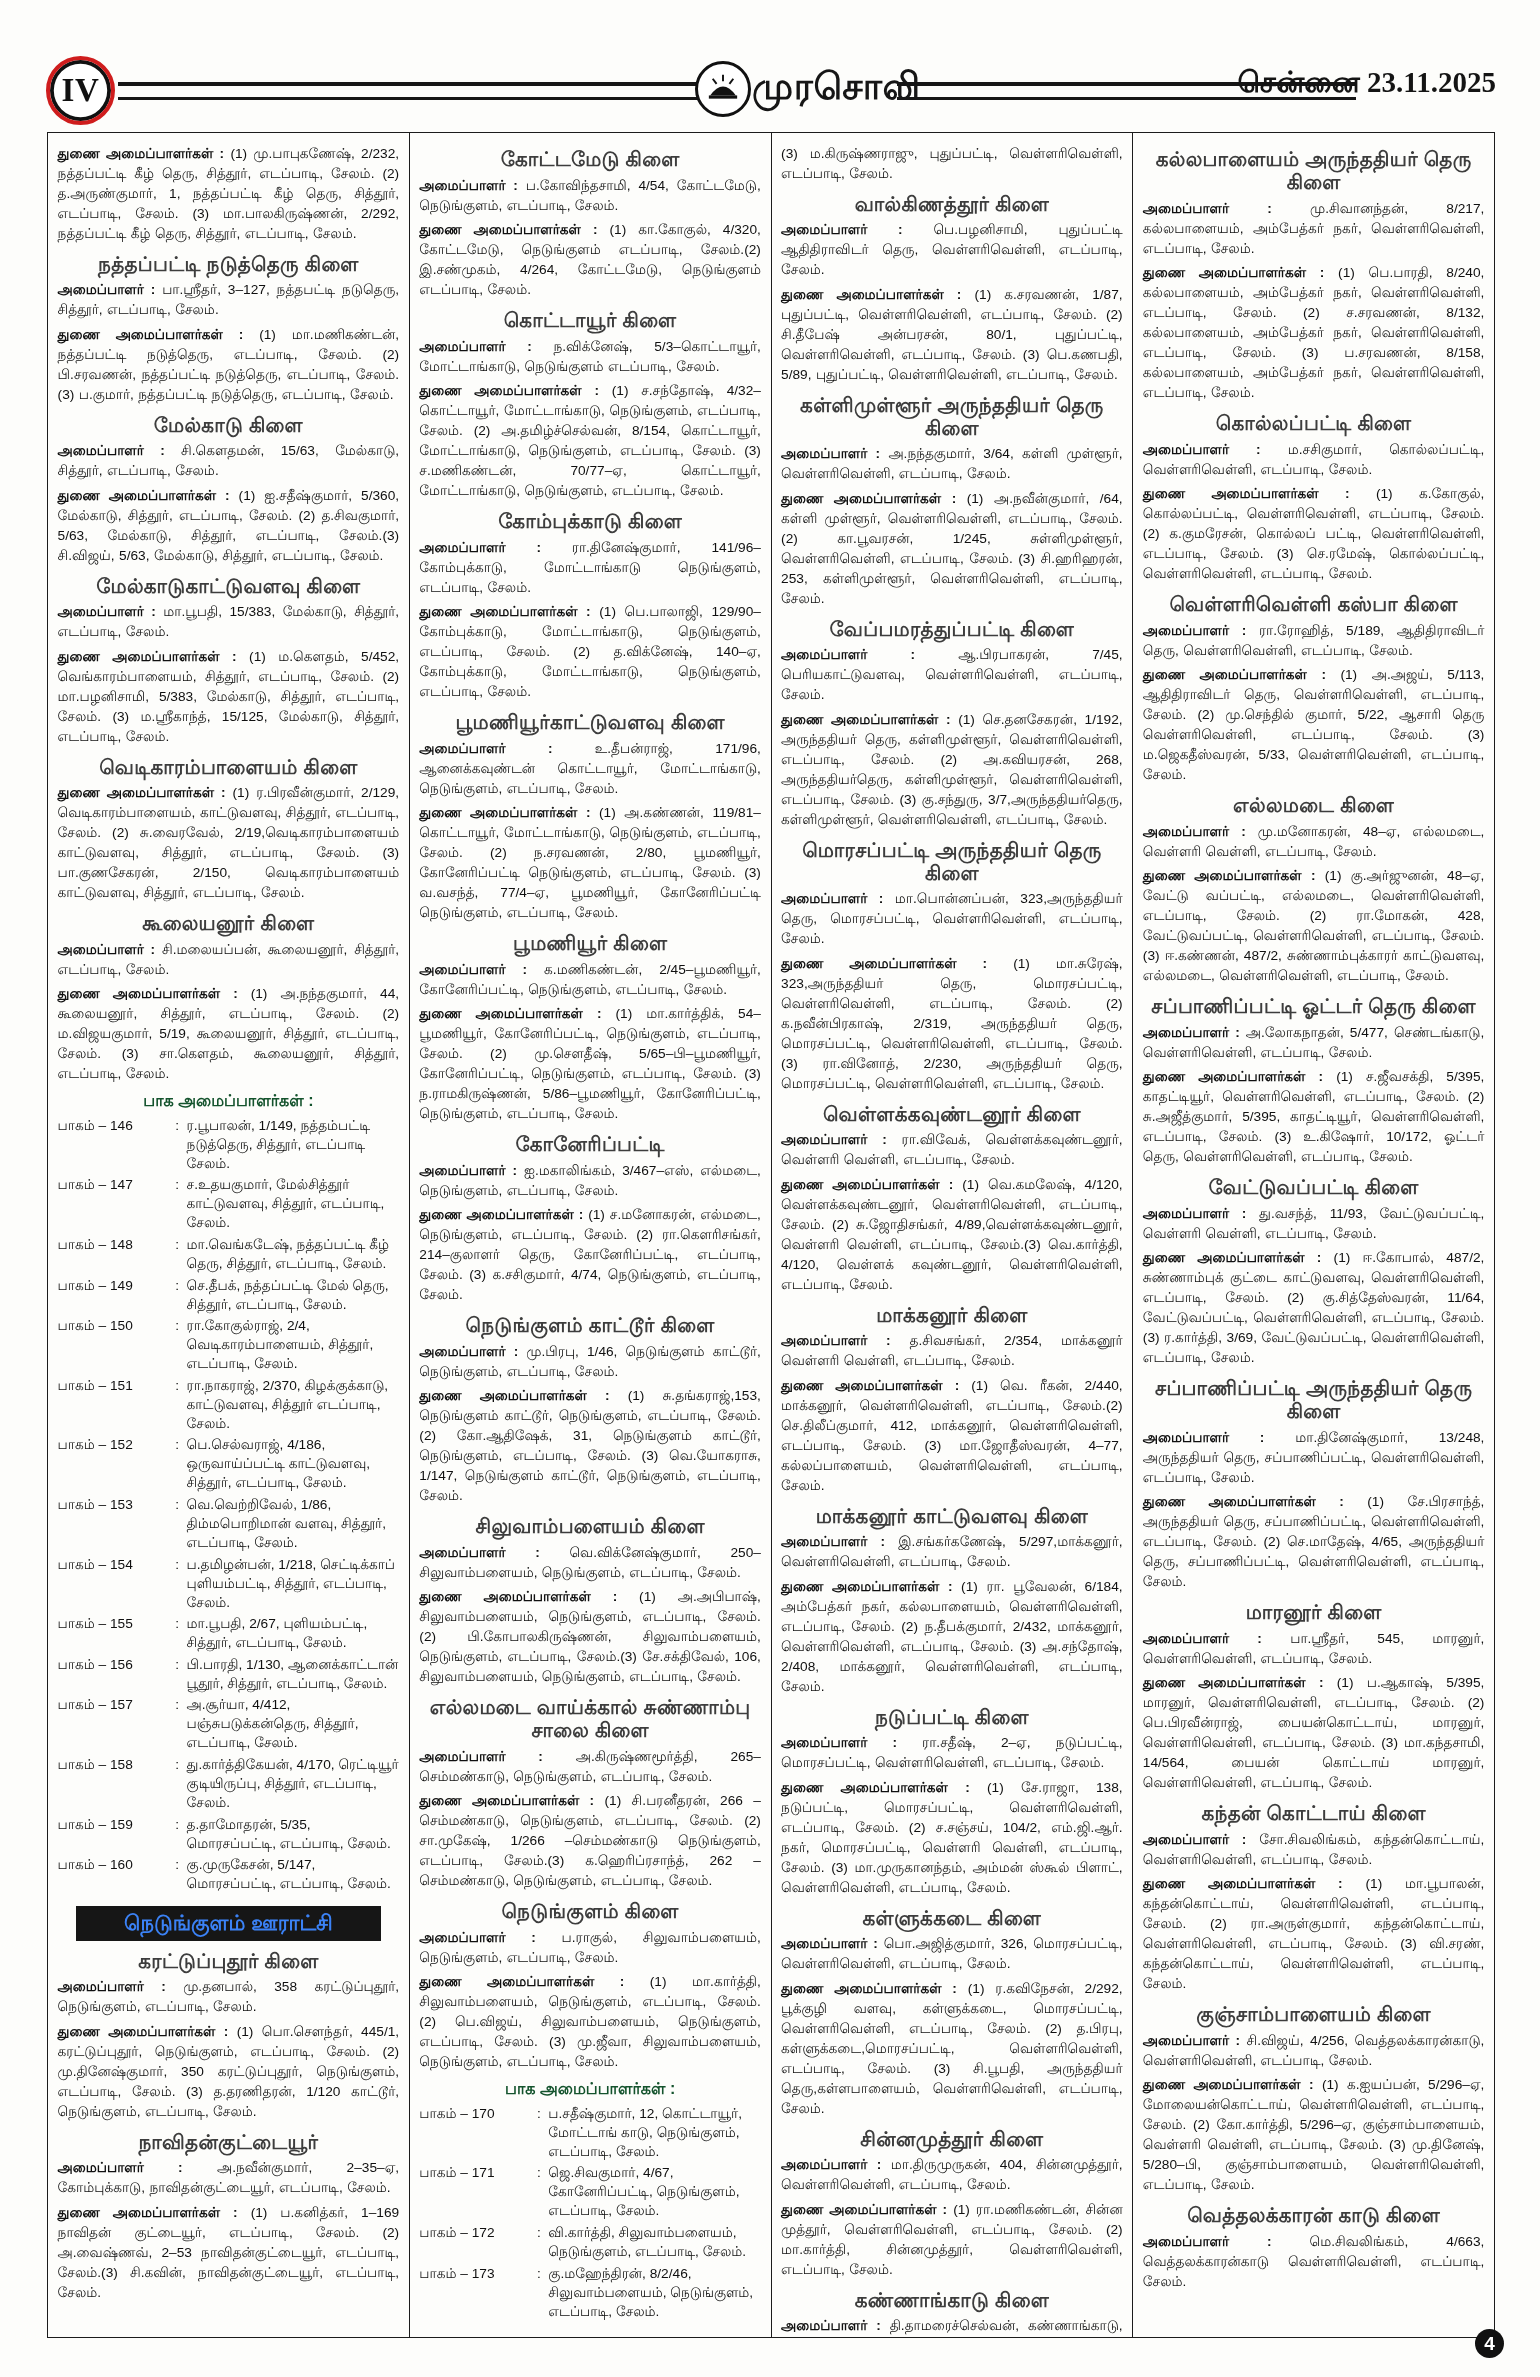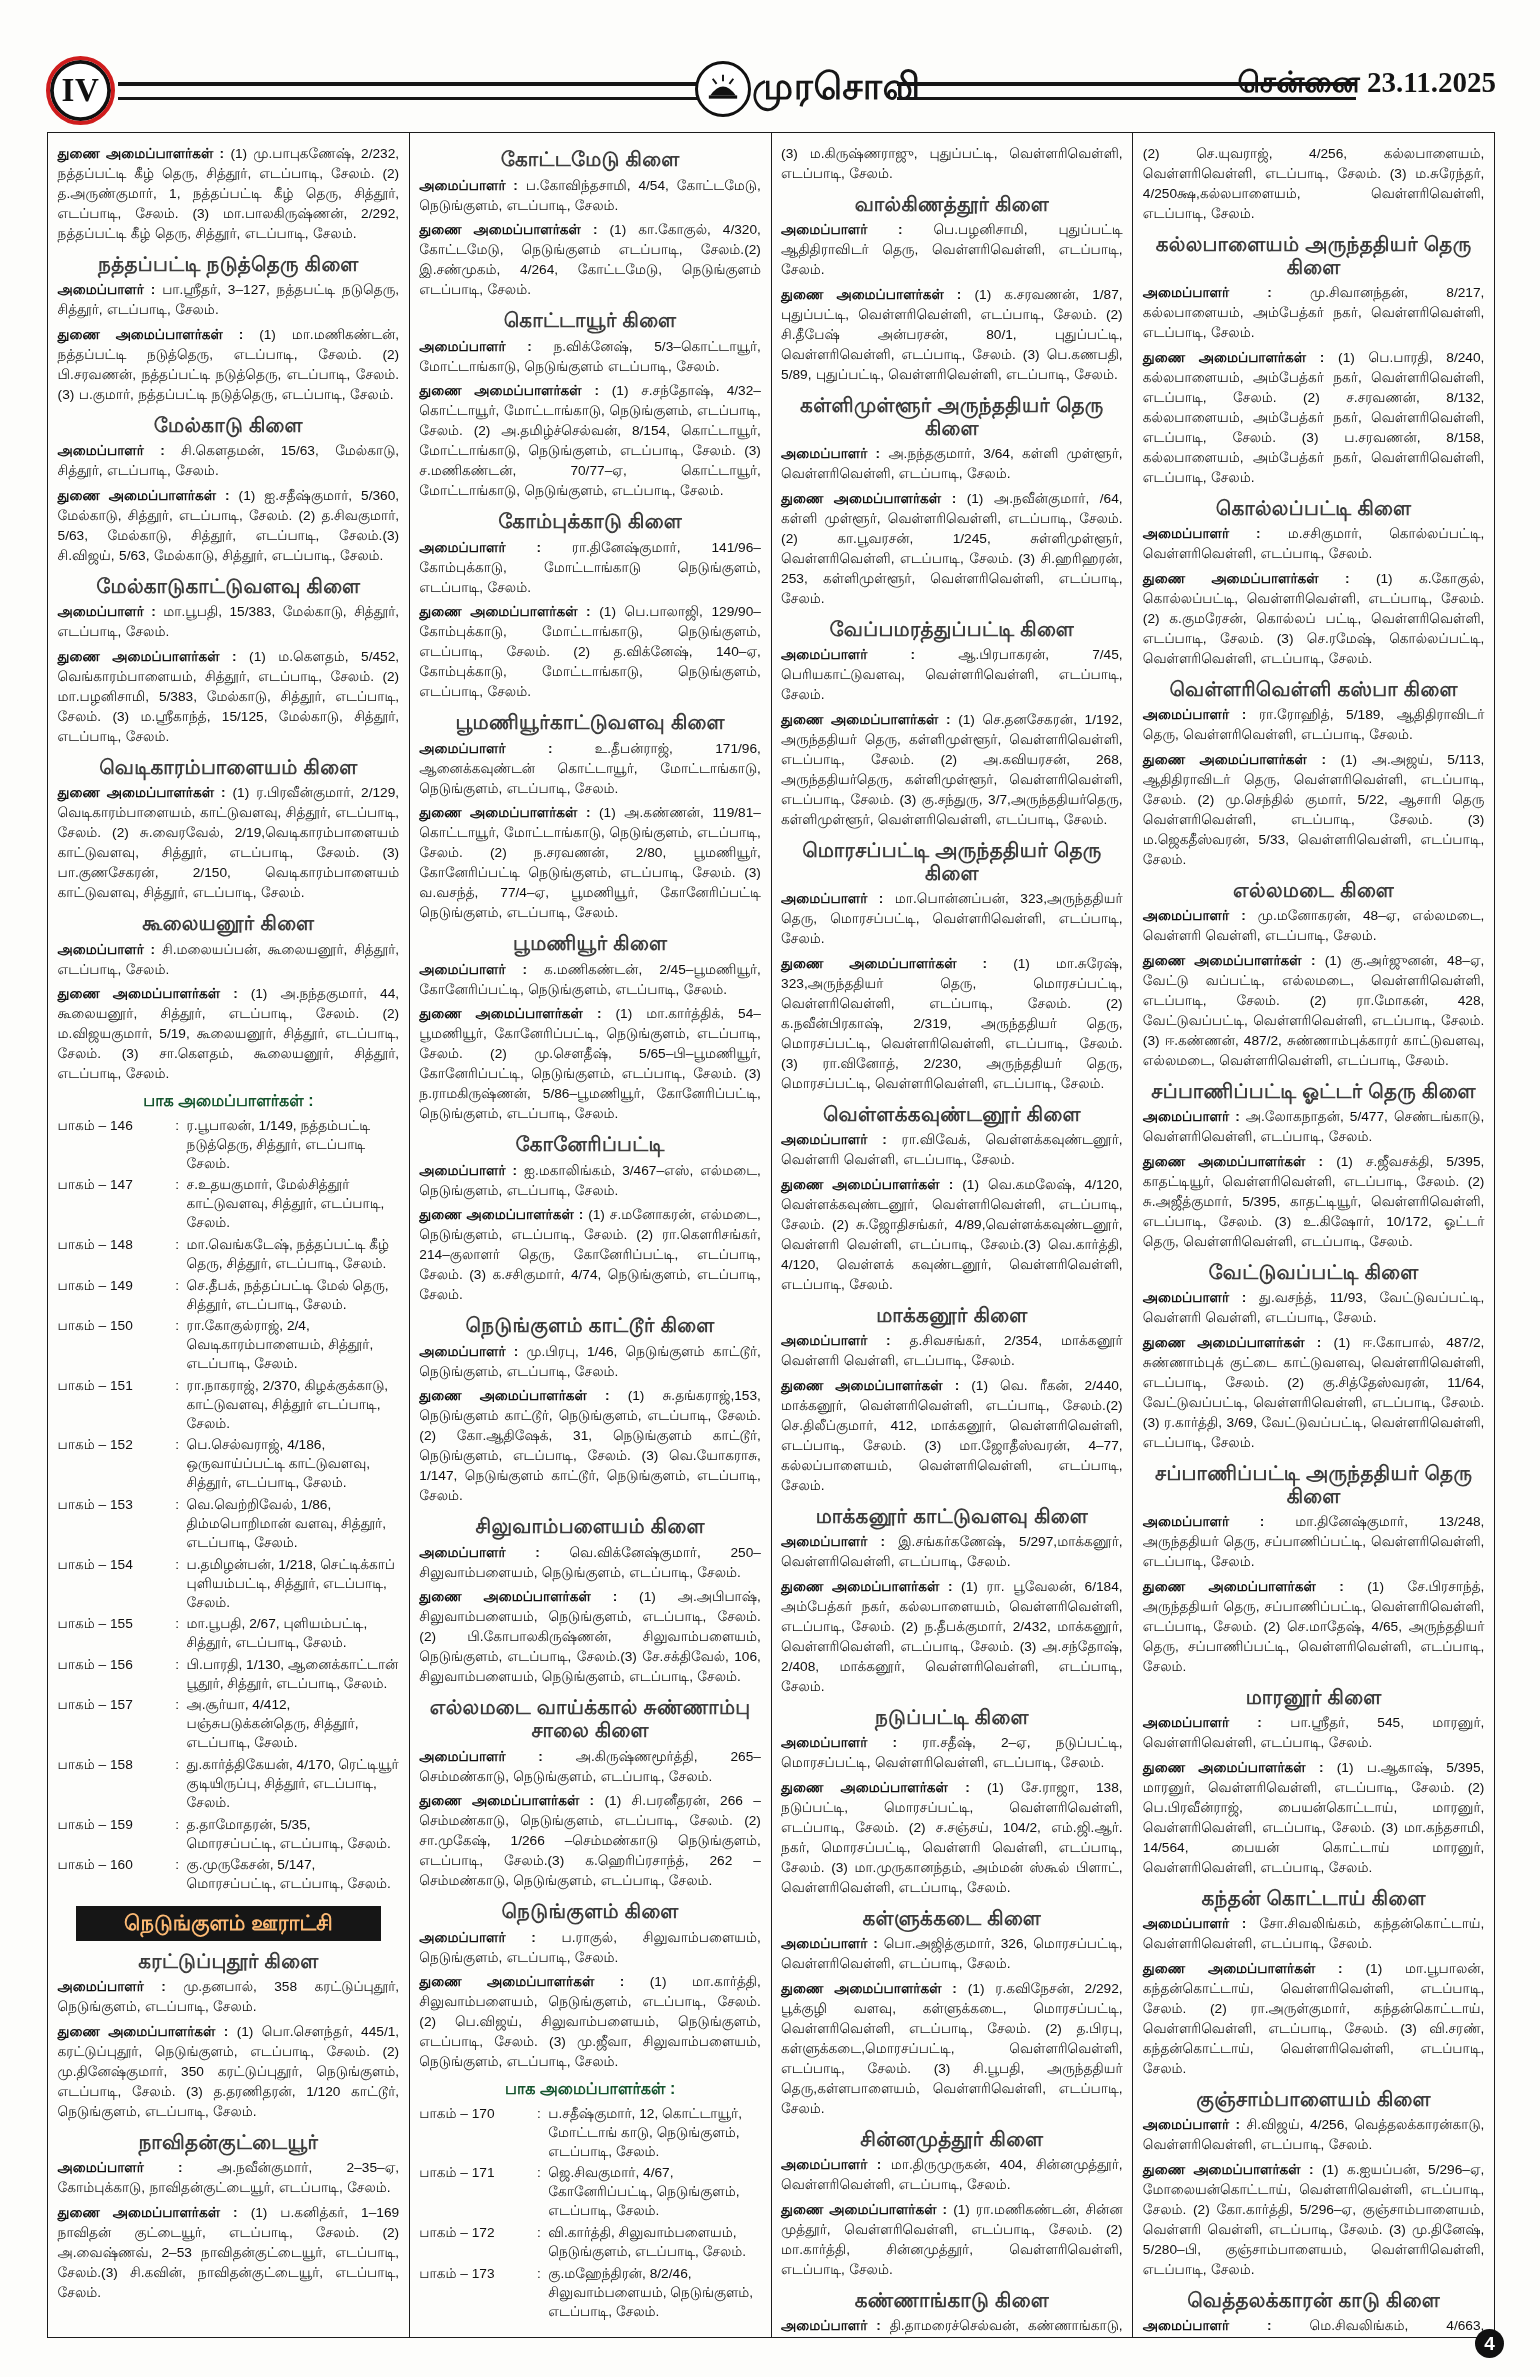--- a/index.html
+++ b/index.html
@@ -38,21 +38,21 @@
   .col{
     flex:1 1 0;padding:6.4px 9.6px 3.8px 9.6px;overflow:hidden;
   }
   .col + .col{border-left:1.3px solid #1c1c1c;}
   
   .bhead{
     text-align:center;font-size:20px;font-weight:bold;color:#3d3d3d;
     margin:9px 0 3.8px 0;line-height:1.15;letter-spacing:0.3px;
   }
   .banner{
-    margin:12.8px auto 5.1px auto;width:88%;background:#161616;color:#fdba74;
+    margin:12.8px auto 5.1px auto;width:88%;background:#161616;color:#3b82f6;
     text-align:center;font-size:21px;font-weight:bold;padding:5.1px 2.6px 6.4px 2.6px;line-height:1.1;
   }
   .para{
     font-size:13.7px;line-height:20px;text-align:justify;margin:4.5px 0;
     word-spacing:0.6px;
   }
   .para b{font-weight:bold;}
   .partshead{
     text-align:center;font-size:16px;font-weight:bold;color:#14532d;margin:7.7px 0 3.8px 0;
   }
@@ -277,21 +277,20 @@
       <div class="bhead">கள்ளுக்கடை கிளை</div>
       <p class="para"><b>அமைப்பாளர் : </b><span>பொ.அஜித்குமார், 326, மொரசப்பட்டி, வெள்ளரிவெள்ளி, எடப்பாடி, சேலம்.</span></p>
       <p class="para"><b>துணை அமைப்பாளர்கள் : </b><span>(1) ர.கவிநேசன், 2/292, பூக்குழி வளவு, கள்ளுக்கடை, மொரசப்பட்டி, வெள்ளரிவெள்ளி, எடப்பாடி, சேலம். (2) த.பிரபு, கள்ளுக்கடை,மொரசப்பட்டி, வெள்ளரிவெள்ளி, எடப்பாடி, சேலம். (3) சி.பூபதி, அருந்ததியர் தெரு,கள்ளபாளையம், வெள்ளரிவெள்ளி, எடப்பாடி, சேலம்.</span></p>
       <div class="bhead">சின்னமுத்தூர் கிளை</div>
       <p class="para"><b>அமைப்பாளர் : </b><span>மா.திருமுருகன், 404, சின்னமுத்தூர், வெள்ளரிவெள்ளி, எடப்பாடி, சேலம்.</span></p>
       <p class="para"><b>துணை அமைப்பாளர்கள் : </b><span>(1) ரா.மணிகண்டன், சின்ன முத்தூர், வெள்ளரிவெள்ளி, எடப்பாடி, சேலம். (2) மா.கார்த்தி, சின்னமுத்தூர், வெள்ளரிவெள்ளி, எடப்பாடி, சேலம்.</span></p>
       <div class="bhead">கண்ணாங்காடு கிளை</div>
       <p class="para"><b>அமைப்பாளர் : </b><span>தி.தாமரைச்செல்வன், கண்ணாங்காடு, ஒருக்காமலையான் கொட்டாய், வெள்ளரிவெள்ளி, எடப்பாடி, சேலம்.</span></p>
     </div>
   <div class="col">
-      <p class="para"><span>(2) செ.யுவராஜ், 4/256, கல்லபாளையம், வெள்ளரிவெள்ளி, எடப்பாடி, சேலம். (3) ம.சுரேந்தர், 4/250க்ஷ,கல்லபாளையம், வெள்ளரிவெள்ளி, எடப்பாடி, சேலம்.</span></p>
       <div class="bhead">கல்லபாளையம் அருந்ததியர் தெரு கிளை</div>
       <p class="para"><b>அமைப்பாளர் : </b><span>மு.சிவானந்தன், 8/217, கல்லபாளையம், அம்பேத்கர் நகர், வெள்ளரிவெள்ளி, எடப்பாடி, சேலம்.</span></p>
       <p class="para"><b>துணை அமைப்பாளர்கள் : </b><span>(1) பெ.பாரதி, 8/240, கல்லபாளையம், அம்பேத்கர் நகர், வெள்ளரிவெள்ளி, எடப்பாடி, சேலம். (2) ச.சரவணன், 8/132, கல்லபாளையம், அம்பேத்கர் நகர், வெள்ளரிவெள்ளி, எடப்பாடி, சேலம். (3) ப.சரவணன், 8/158, கல்லபாளையம், அம்பேத்கர் நகர், வெள்ளரிவெள்ளி, எடப்பாடி, சேலம்.</span></p>
       <div class="bhead">கொல்லப்பட்டி கிளை</div>
       <p class="para"><b>அமைப்பாளர் : </b><span>ம.சசிகுமார், கொல்லப்பட்டி, வெள்ளரிவெள்ளி, எடப்பாடி, சேலம்.</span></p>
       <p class="para"><b>துணை அமைப்பாளர்கள் : </b><span>(1) க.கோகுல், கொல்லப்பட்டி, வெள்ளரிவெள்ளி, எடப்பாடி, சேலம். (2) க.குமரேசன், கொல்லப் பட்டி, வெள்ளரிவெள்ளி, எடப்பாடி, சேலம். (3) செ.ரமேஷ், கொல்லப்பட்டி, வெள்ளரிவெள்ளி, எடப்பாடி, சேலம்.</span></p>
       <div class="bhead">வெள்ளரிவெள்ளி கஸ்பா கிளை</div>
       <p class="para"><b>அமைப்பாளர் : </b><span>ரா.ரோஹித், 5/189, ஆதிதிராவிடர் தெரு, வெள்ளரிவெள்ளி, எடப்பாடி, சேலம்.</span></p>
       <p class="para"><b>துணை அமைப்பாளர்கள் : </b><span>(1) அ.அஜய், 5/113, ஆதிதிராவிடர் தெரு, வெள்ளரிவெள்ளி, எடப்பாடி, சேலம். (2) மு.செந்தில் குமார், 5/22, ஆசாரி தெரு வெள்ளரிவெள்ளி, எடப்பாடி, சேலம். (3) ம.ஜெகதீஸ்வரன், 5/33, வெள்ளரிவெள்ளி, எடப்பாடி, சேலம்.</span></p>
       <div class="bhead">எல்லமடை கிளை</div>

